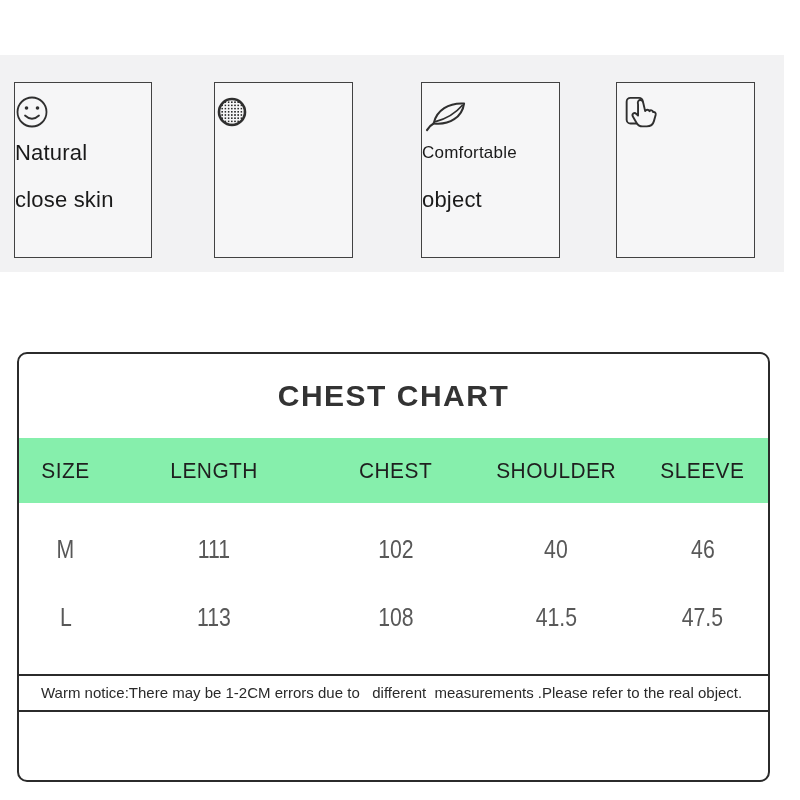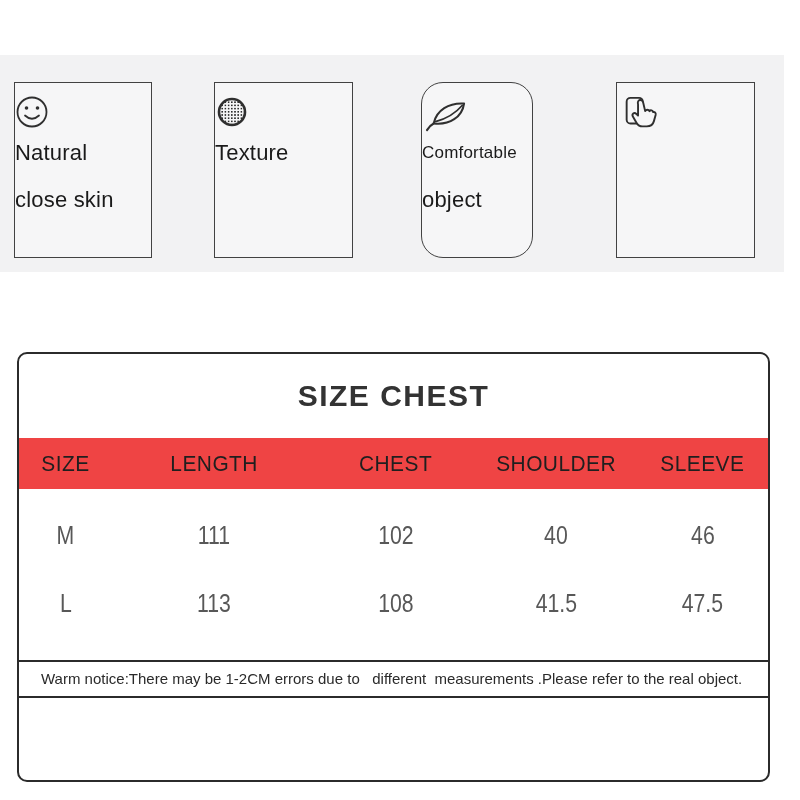--- a/index.html
+++ b/index.html
@@ -31,21 +31,21 @@
   }
   .chart-title {
     height:84px; display:flex; align-items:center; justify-content:center;
     font-size:30px; font-weight:bold; letter-spacing:1.5px; color:#333333;
   }
   .grid-row {
     display:grid; grid-template-columns:12.5% 27% 21.5% 21.5% 17.5%;
     align-items:center; justify-items:center;
   }
   .header-row {
-    height:51px; background:#ef4444; font-size:22px; color:#1f1f1f;
+    height:65px; background:#86efac; font-size:22px; color:#1f1f1f;
   }
   .header-row span { display:inline-block; transform:scaleX(0.95); letter-spacing:0.5px; }
   .data-rows { padding-top:12px; }
   .data-row { height:68px; font-size:25px; color:#585858; }
   .data-row .num { display:inline-block; transform:scaleX(0.85); }
   .notice-row {
     margin-top:23px; height:34px; line-height:34px;
     border-top:2px solid #2b2b2b; border-bottom:2px solid #2b2b2b;
     font-size:15px; color:#2a2a2a; padding-left:22px; white-space:pre;
   }
@@ -74,24 +74,23 @@
       <span class="icon-wrap">
         <svg width="34" height="34" viewBox="0 0 34 34">
           <defs>
             <pattern id="ht" width="3.2" height="3.2" patternUnits="userSpaceOnUse">
               <rect width="1.6" height="1.6" fill="#2f2f2f"></rect>
             </pattern>
           </defs>
           <circle cx="17" cy="17" r="13" fill="url(#ht)" stroke="#2f2f2f" stroke-width="2.6"></circle>
         </svg>
       </span>
-      <div class="feature-label">Texture</div>
     </div>
 
-    <div class="feature-box" style="left:421px; width:112px;border-radius:22px;">
+    <div class="feature-box" style="left:421px; width:139px;">
       <span class="icon-wrap">
         <svg width="48" height="38" viewBox="0 0 48 40">
           <path d="M4 37 Q7 32 11 30" fill="none" stroke="#2f2f2f" stroke-width="2.2" stroke-linecap="round"></path>
           <path d="M11 30 C14 16 27 8 43 9 C41 23 28 32 11 30 Z" fill="none" stroke="#2f2f2f" stroke-width="2.2" stroke-linejoin="round"></path>
           <path d="M13 28 C24 25 35 18 41 11" fill="none" stroke="#2f2f2f" stroke-width="1.8" stroke-linecap="round"></path>
         </svg>
       </span>
       <div class="feature-label small">Comfortable</div>
       <div class="feature-label">object</div>
     </div>
@@ -101,21 +100,21 @@
         <svg width="44" height="38" viewBox="0 0 44 40">
           <rect x="9" y="3" width="17" height="27" rx="4" fill="none" stroke="#2f2f2f" stroke-width="2"></rect>
           <path d="M21 10 c-1.5 -5.5 4.5 -6.5 5.5 -1.5 l2 8.5 c1 -2 3.5 -2 4.5 0 c1 -1.5 3.5 -1 3.8 1 c2 -0.5 3.2 1 2.7 3 l-1.8 6.5 c-1 3.8 -3.8 5.5 -7.5 5.5 l-4.5 0 c-2.8 0 -4.8 -1.2 -6.2 -3.6 l-3.8 -6.4 c-1.8 -3 1.2 -5.2 3.6 -3 l1.7 1.6 z" fill="#f6f6f7" stroke="#2f2f2f" stroke-width="2" stroke-linejoin="round"></path>
         </svg>
       </span>
     </div>
 
   </div>
 
   <div class="size-chart">
-    <div class="chart-title">SIZE CHEST</div>
+    <div class="chart-title">CHEST CHART</div>
 
     <div class="grid-row header-row">
       <span>SIZE</span>
       <span>LENGTH</span>
       <span>CHEST</span>
       <span>SHOULDER</span>
       <span>SLEEVE</span>
     </div>
 
     <div class="data-rows">

